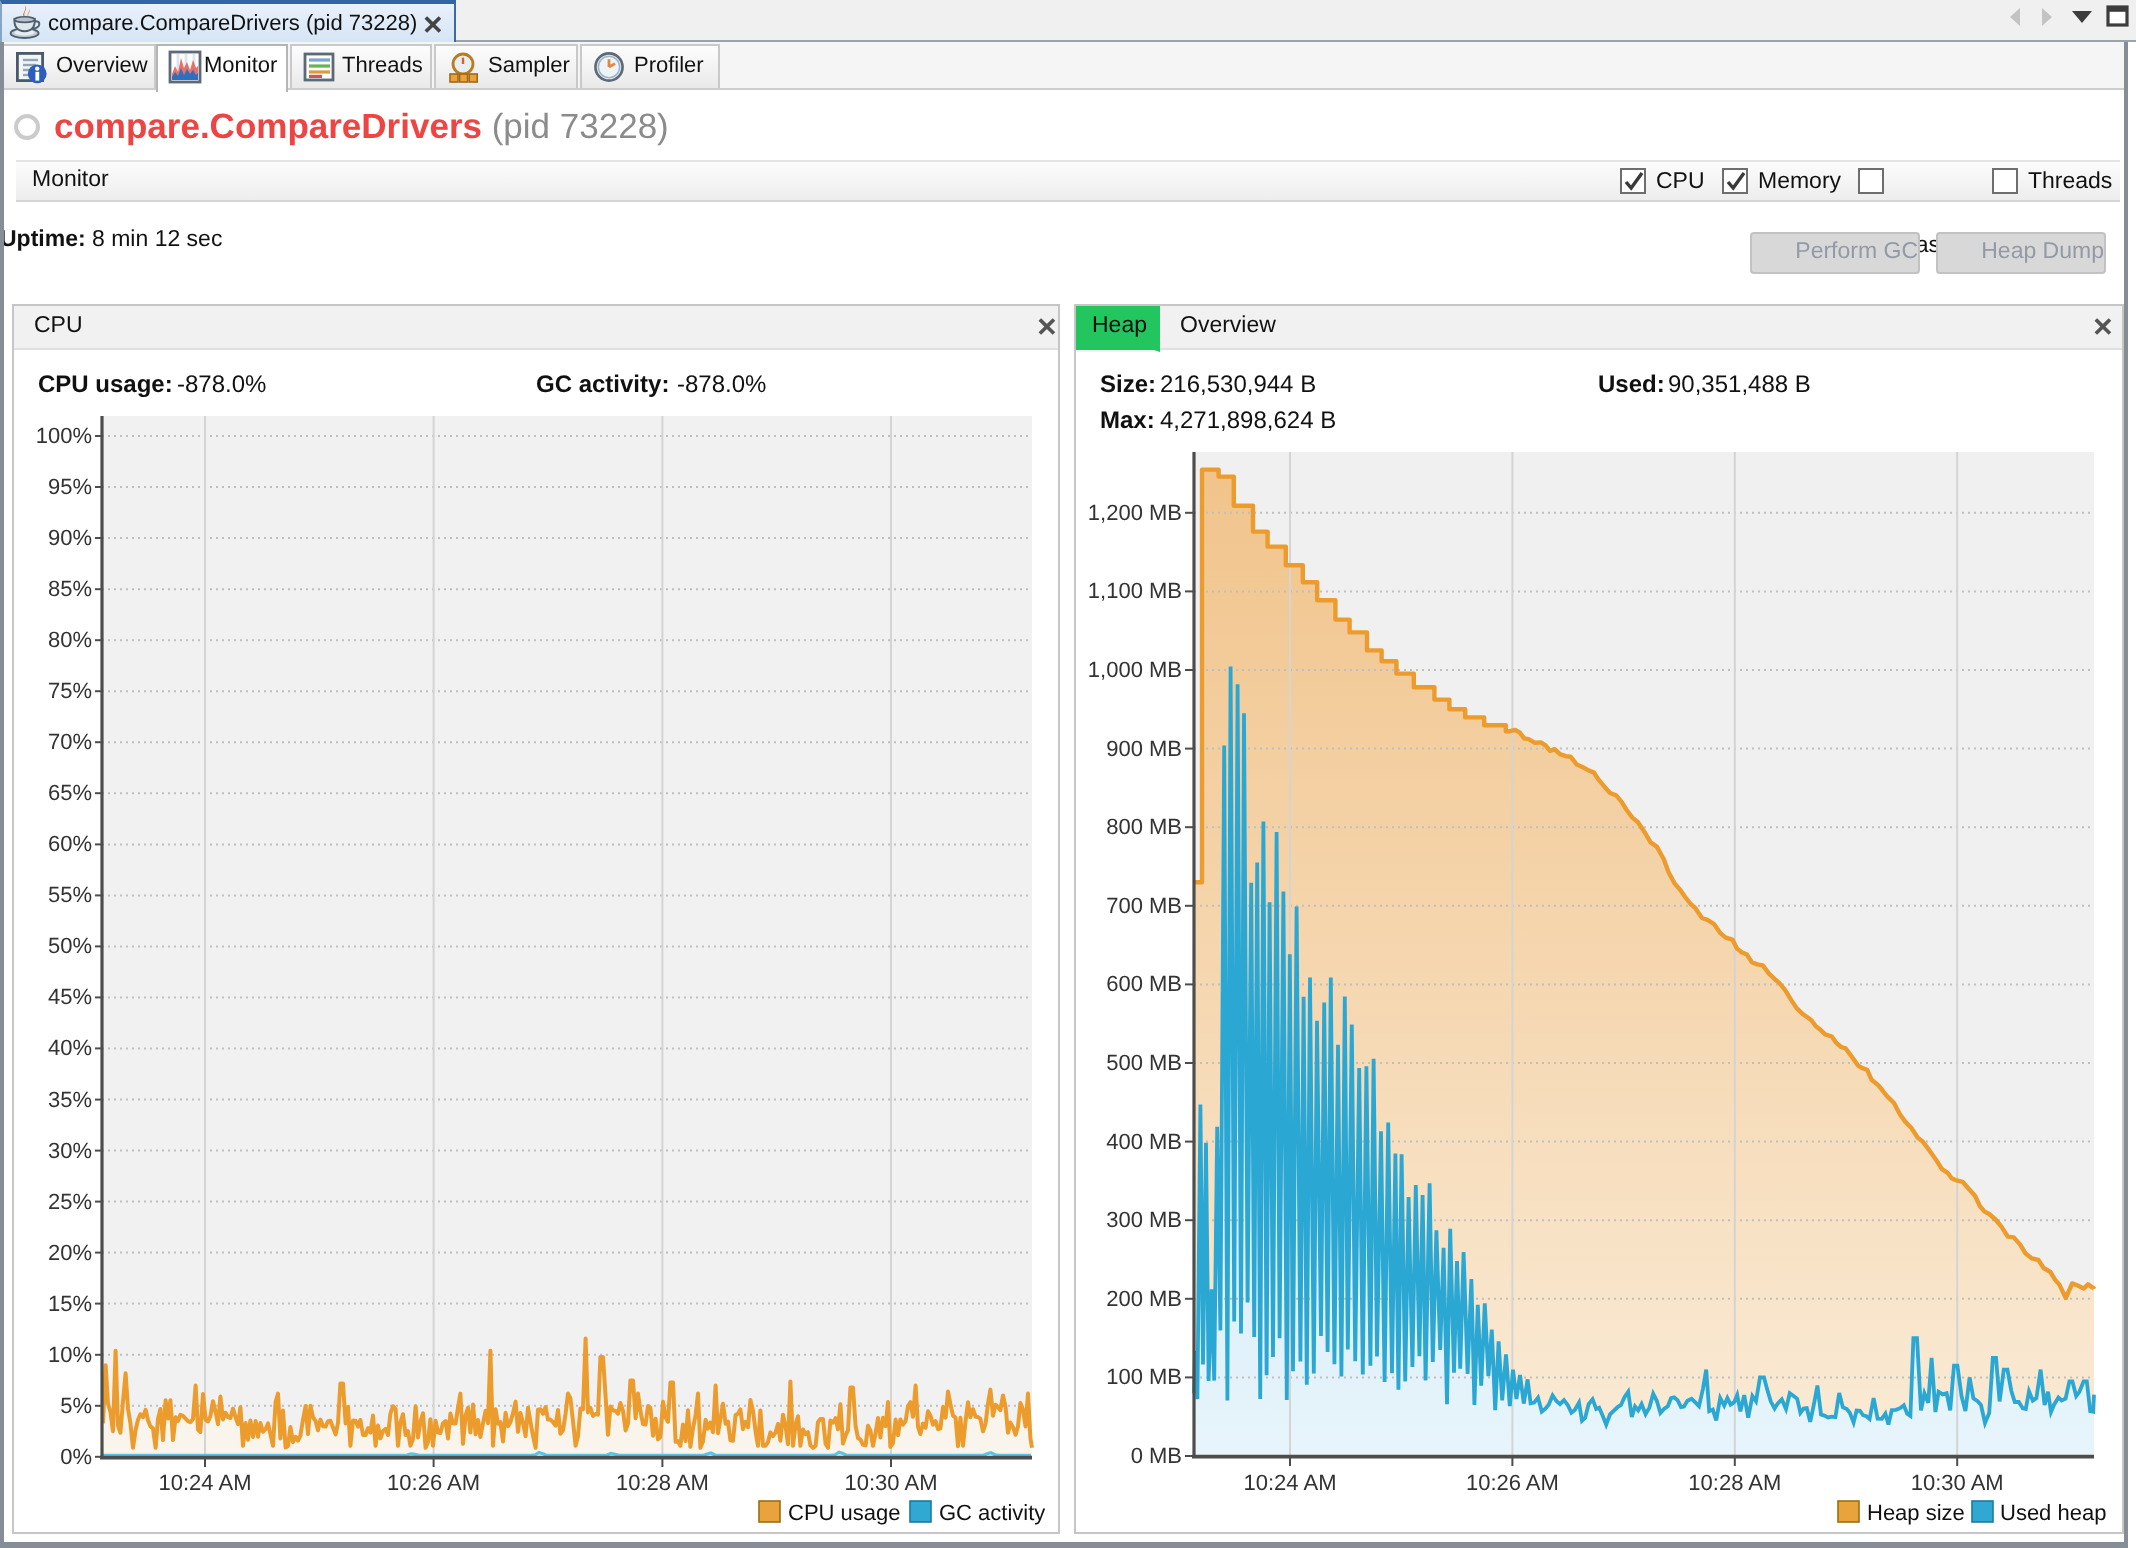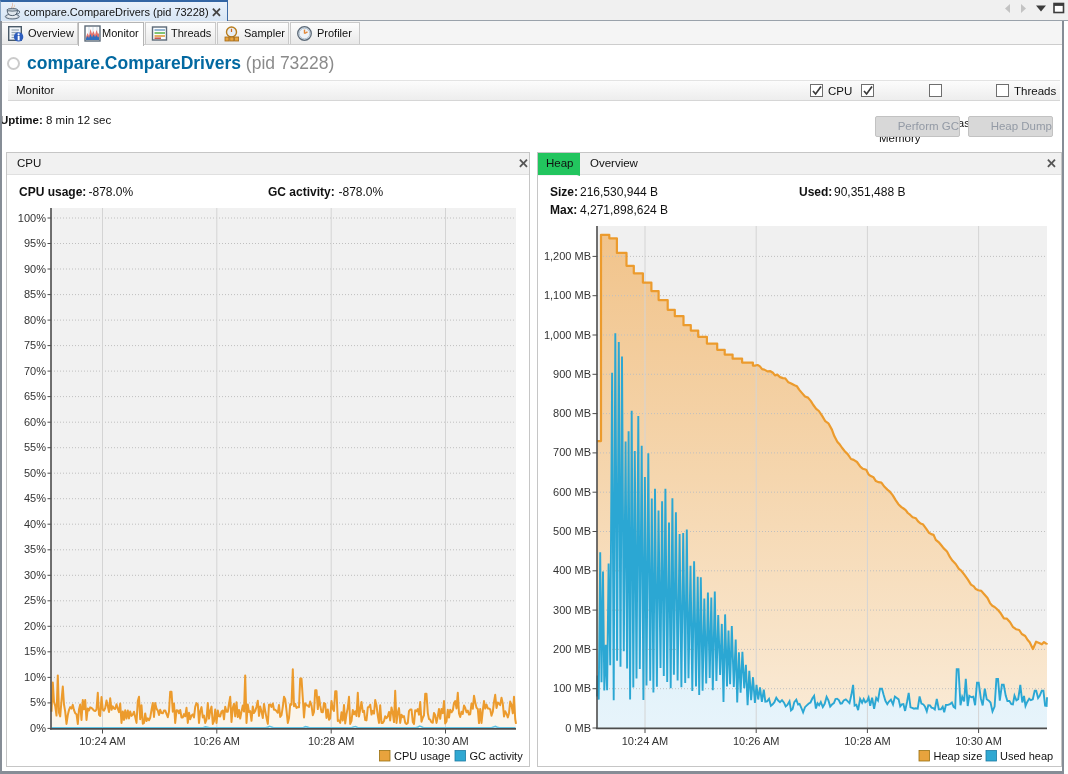--- a/index.html
+++ b/index.html
@@ -17,21 +17,21 @@
 
 #strip2 { left:1px; top:21px; width:1061px; height:24px; background:#f5f5f5; border-bottom:1px solid #cdcdcd; }
 .vtab { position:absolute; top:22px; height:22px; background:linear-gradient(#fdfdfd,#e9e9e9);
   border:1px solid #c9c9c9; border-bottom:none; font-size:11px; color:#111; }
 .vtab .lbl { position:absolute; top:4px; white-space:nowrap; }
 .vtab.sel { background:#fff; height:24px; top:22px; border-color:#b5b5b5; z-index:3; }
 .vicon { position:absolute; top:2px; left:5px; width:17px; height:17px; }
 
 
 #htitle { left:27px; top:53px; font-size:17.5px; color:#8b8b8b; }
-#htitle b { color:#0369a1; }
+#htitle b { color:#ef4444; }
 #hcircle { left:7px; top:56.5px; width:13px; height:13px; border-radius:50%; border:2.5px solid #cbcbcb; }
 
 
 #mbar { left:8px; top:80px; width:1052px; height:21px; background:linear-gradient(#fcfcfc,#ededed);
   border-top:1px solid #e3e3e3; border-bottom:1px solid #d6d6d6; font-size:11.5px; color:#111; }
 #mbar .t { position:absolute; left:8px; top:3px; }
 .cb { position:absolute; top:84px; width:13px; height:13px; background:#fff; border:1px solid #6e6e6e; }
 .cb svg { position:absolute; left:0px; top:0px; }
 .cbl { position:absolute; top:3px; font-size:11.5px; color:#111; }
 
@@ -153,21 +153,21 @@
       <svg width="12" height="12" viewBox="0 0 12 12">
         <path d="M2 6 L4.6 9 L10 1.5" fill="none" stroke="#3a3a3a" stroke-width="1.7"></path>
       </svg>
     </div>
   <span class="cbl" style="left:828px; top:85px;">CPU</span>
   <div class="cb" style="left:861px;">
       <svg width="12" height="12" viewBox="0 0 12 12">
         <path d="M2 6 L4.6 9 L10 1.5" fill="none" stroke="#3a3a3a" stroke-width="1.7"></path>
       </svg>
     </div>
-  <span class="cbl" style="left:879px; top:85px;margin-top:47px;">Memory</span>
+  <span class="cbl" style="left:879px; top:85px;">Memory</span>
   <div class="cb" style="left:929px;"></div>
   <span class="cbl" style="left:947px; top:85px;margin-top:32px;">Classes</span>
   <div class="cb" style="left:996px;"></div>
   <span class="cbl" style="left:1014px; top:85px;">Threads</span>
 
   <div class="abs" id="uptime"><b>Uptime:</b> 8 min 12 sec</div>
   <div class="btn" style="left:875px;width:85px;">Perform GC</div>
   <div class="btn" style="left:968px;width:85px;">Heap Dump</div>
 
   <div class="panel" style="left:6px;width:524px;">

